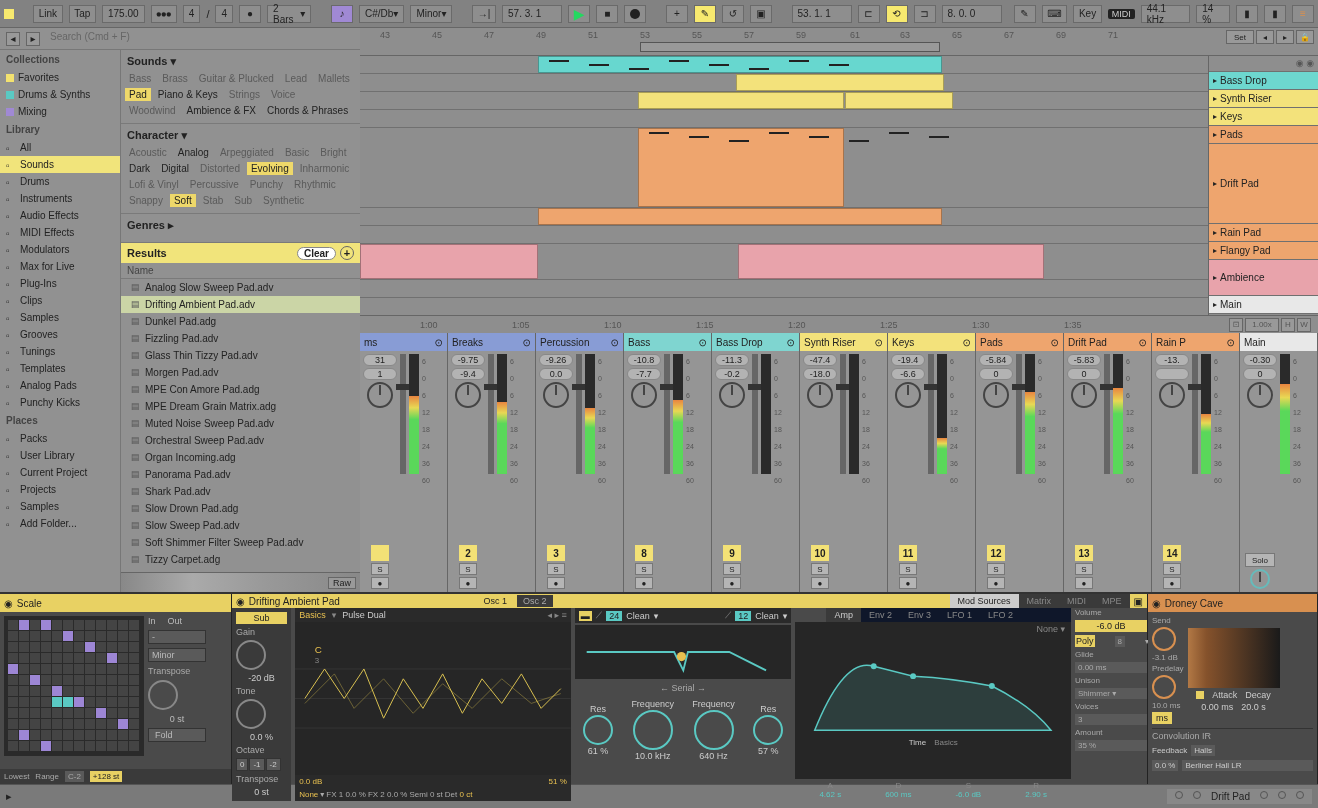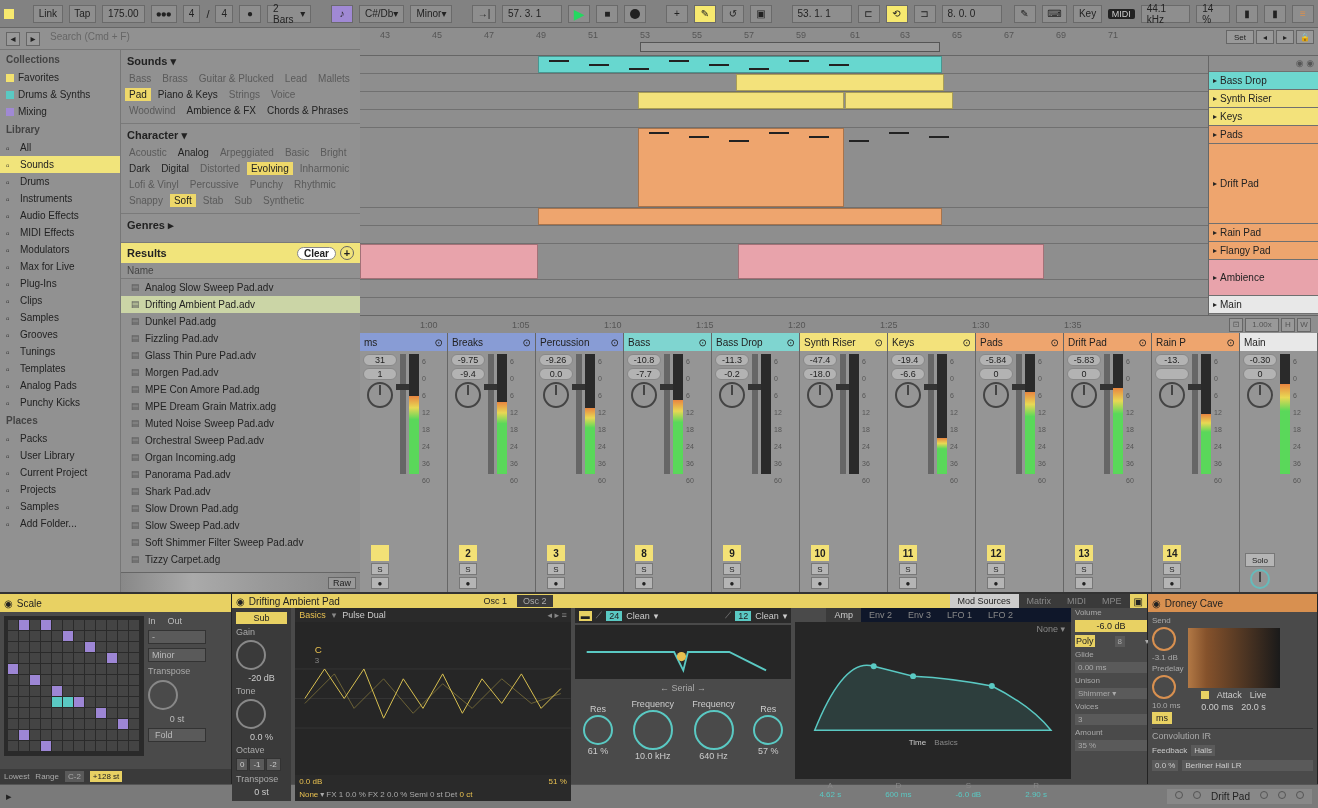--- a/index.html
+++ b/index.html
@@ -318,21 +318,21 @@
             <span class="clear-btn">Clear</span>
             <span class="plus-btn">+</span>
           </span>
         </div>
         <div class="name-header">Name</div>
         <div class="result-list" id="result-list">
             <div class="result-item">Analog Slow Sweep Pad.adv</div>
             <div class="result-item sel">Drifting Ambient Pad.adv</div>
             <div class="result-item">Dunkel Pad.adg</div>
             <div class="result-item">Fizzling Pad.adv</div>
-            <div class="result-item">Glass Thin Pure Pad.adv</div>
+            <div class="result-item">Glass Thin Tizzy Pad.adv</div>
             <div class="result-item">Morgen Pad.adv</div>
             <div class="result-item">MPE Con Amore Pad.adg</div>
             <div class="result-item">MPE Dream Grain Matrix.adg</div>
             <div class="result-item">Muted Noise Sweep Pad.adv</div>
             <div class="result-item">Orchestral Sweep Pad.adv</div>
             <div class="result-item">Organ Incoming.adg</div>
             <div class="result-item">Panorama Pad.adv</div>
             <div class="result-item">Shark Pad.adv</div>
             <div class="result-item">Slow Drown Pad.adg</div>
             <div class="result-item">Slow Sweep Pad.adv</div>
@@ -1214,21 +1214,21 @@
           <span>10.0 ms</span>
           <span class="sub-btn" style="width:20px">ms</span>
         </div>
         <div class="col" style="gap:2px">
           <div class="ir-display">
               <div class="ir-wave"></div>
             </div>
           <div class="row" style="gap:8px;justify-content:center">
             <span style="background:#e8d163;width:8px;height:8px"></span>
             <span>Attack</span>
-            <span>Live</span>
+            <span>Decay</span>
           </div>
           <div class="row" style="gap:8px;justify-content:center">
             <span>0.00 ms</span>
             <span>20.0 s</span>
           </div>
         </div>
       </div>
       <div style="font-size:9px;color:#aaa;border-top:1px solid #333;padding-top:2px">Convolution IR</div>
       <div class="row" style="gap:4px;font-size:8px">
         <span>Feedback</span>

